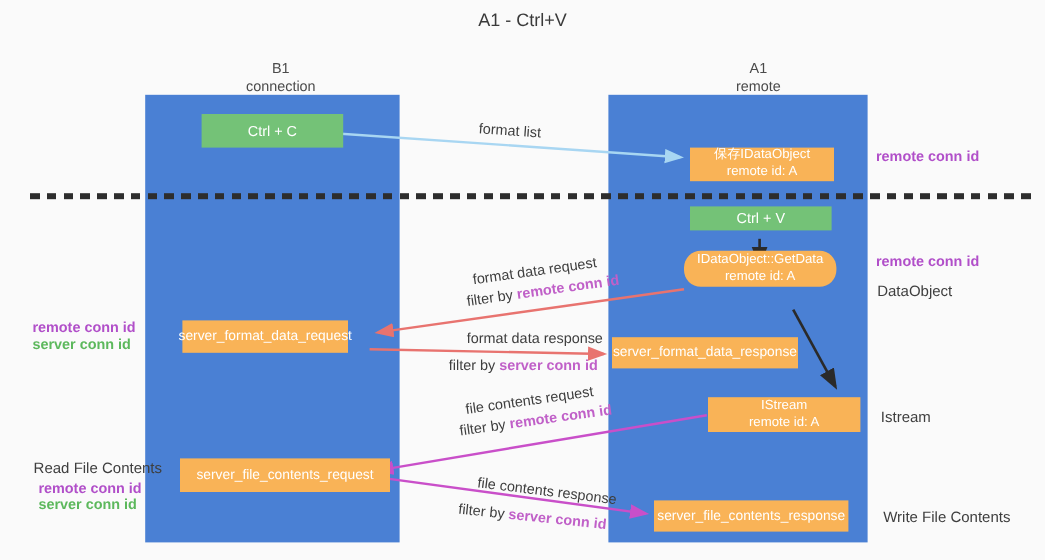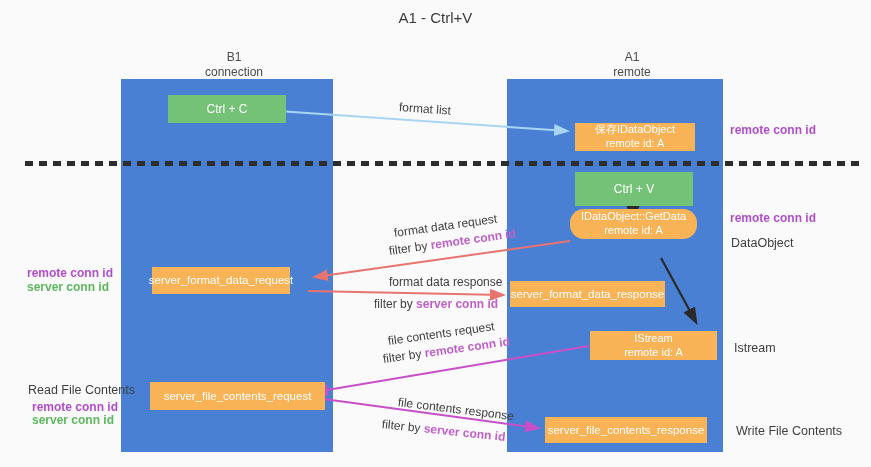--- a/index.html
+++ b/index.html
@@ -91,21 +91,21 @@
 
   <div class="box green" style="left:158px; top:95px; width:118px; height:28px;margin-left:10px;">
     <span>Ctrl + C</span>
   </div>
 
   <div class="box orange" style="left:575px; top:123px; width:120px; height:28px;">
     <span>保存IDataObject</span>
     <span>remote id: A</span>
   </div>
 
-  <div class="box green" style="left:575px; top:172px; width:118px; height:34px;">
+  <div class="box green" style="left:575px; top:172px; width:118px; height:20px;">
     <span>Ctrl + V</span>
   </div>
 
   <div class="box orange" style="left:570px; top:209px; width:127px; height:30px;border-radius:14px;">
     <span>IDataObject::GetData</span>
     <span>remote id: A</span>
   </div>
 
   <div class="box orange" style="left:152px; top:267px; width:138px; height:27px; font-size:11.5px;">
     <span>server_format_data_request</span>

